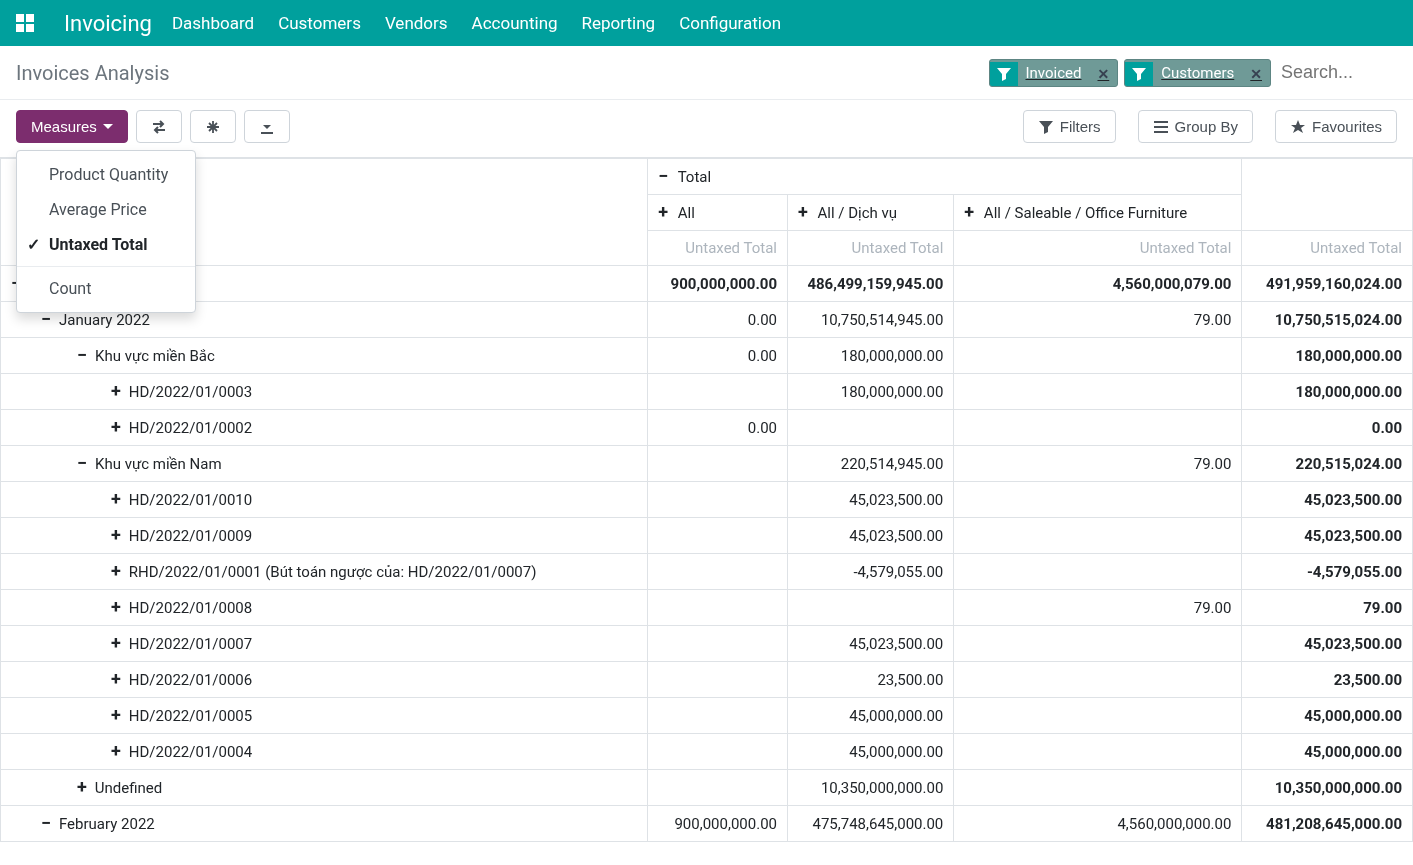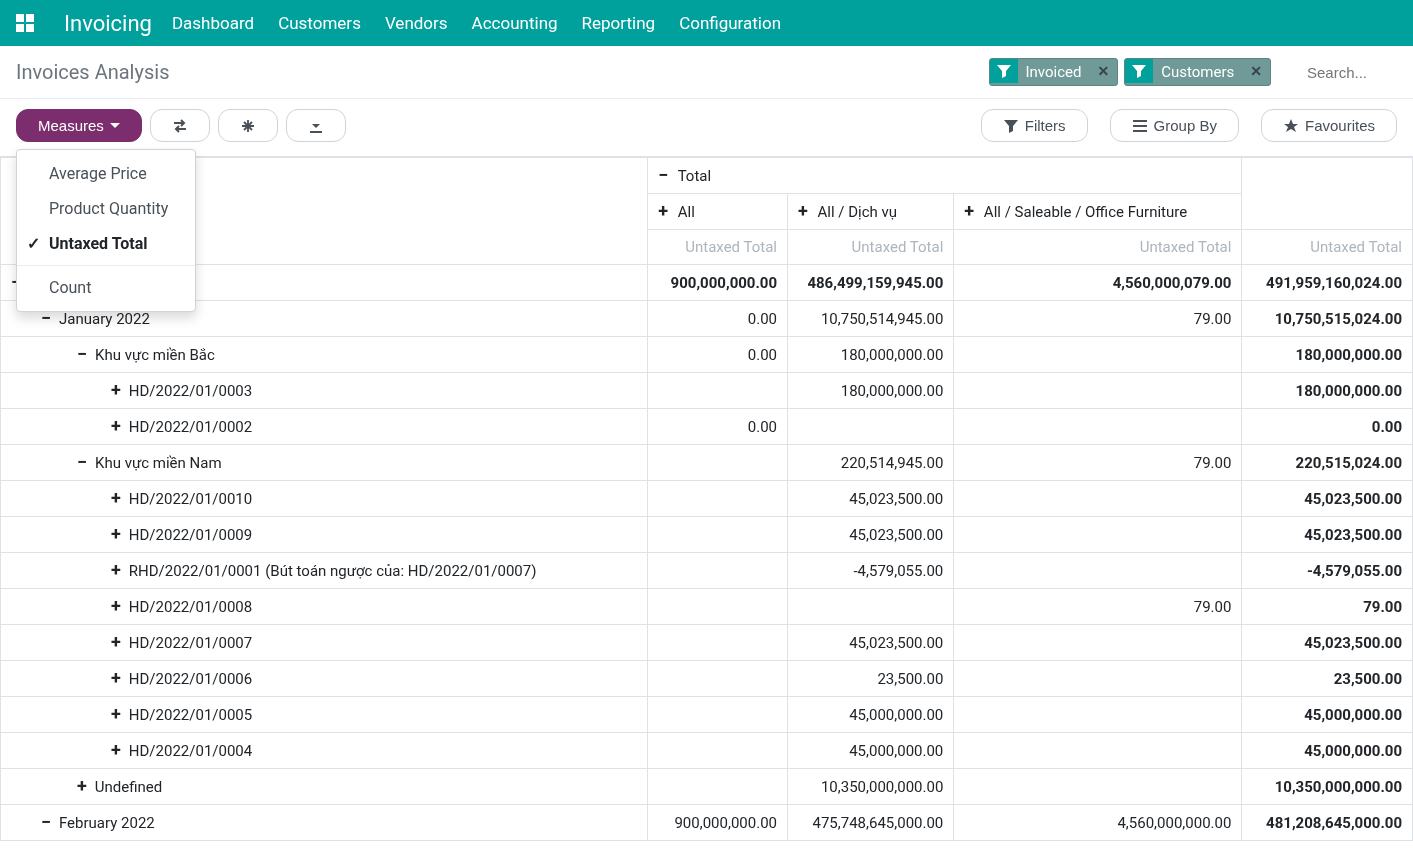--- a/index.html
+++ b/index.html
@@ -8,30 +8,30 @@
   .topbar { background: #00a09d; height: 46px; display: flex; align-items: center; padding: 0 16px; }
   .apps-icon { display: grid; grid-template-columns: repeat(2, 8px); grid-template-rows: repeat(2, 8px); gap: 2px; margin-right: 30px; cursor: pointer; }
   .apps-icon div { background: #fff; }
   .app-title { color: #fff; font-size: 22px; margin-right: 20px; }
   .topnav { display: flex; gap: 24px; }
   .topnav a { color: #fff; text-decoration: none; font-size: 17px; cursor: pointer; }
   
   .subbar { display: flex; justify-content: space-between; align-items: center; padding: 12px 16px; border-bottom: 1px solid #e9ecef; }
   .page-title { font-size: 20px; color: #6c757d; }
   .search-area { display: flex; align-items: center; gap: 6px; }
-  .chip { display: inline-flex; align-items: flex-start; background: #6f9a97; border: 1px solid #5d8583; border-radius: 3px; overflow: hidden; }
+  .chip { display: inline-flex; align-items: flex-end; background: #6f9a97; border: 1px solid #5d8583; border-radius: 3px; overflow: hidden; text-decoration: underline; }
   .chip .chip-icon { background: #00a09d; color: #fff; padding: 4px 6px; display:flex; align-items:center; }
   .chip .chip-text { padding: 4px 8px; color: #fff; font-size: 15px; }
   .chip .chip-x { padding: 4px 8px; color: #374151; cursor: pointer; font-weight: bold; }
-  .search-input { border: none; outline: none; font-size: 15px; padding: 4px; color: #6d28d9; width: 120px; text-align: center; }
+  .search-input { border: none; outline: none; font-size: 18px; padding: 4px; color: #6d28d9; width: 120px; }
   
   .toolbar { display: flex; justify-content: space-between; align-items: flex-start; padding: 10px 16px 0 16px; }
   .toolbar-left { display: flex; gap: 8px; position: relative; }
   .toolbar-right { display: flex; gap: 22px; margin-left: 21px; }
-  .btn { background: #fff; border: 1px solid #ced4da; border-radius: 12px; padding: 7px 21px; font-size: 15px; cursor: pointer; display: inline-flex; align-items: center; gap: 6px; color: #495057; }
+  .btn { background: #fff; border: 1px solid #ced4da; border-radius: 4px; padding: 7px 14px; font-size: 15px; cursor: pointer; display: inline-flex; align-items: center; gap: 6px; color: #495057; }
   .btn-purple { background: #7c2d6e; color: #fff; border-color: #7c2d6e; }
   .caret-down { width: 0; height: 0; border-left: 5px solid transparent; border-right: 5px solid transparent; border-top: 5px solid currentColor; display: inline-block; }
   .icon-svg { width: 16px; height: 16px; }
   
   .dropdown { position: absolute; top: 40px; left: 0; background: #fff; border: 1px solid #ced4da; border-radius: 4px; box-shadow: 0 6px 12px rgba(0,0,0,.15); min-width: 180px; z-index: 10; padding: 6px 0; }
   .dropdown-item { padding: 8px 16px 8px 32px; font-size: 16px; cursor: pointer; position: relative; color: #495057; }
   .dropdown-item.checked::before { content: "✓"; position: absolute; left: 10px; font-weight: bold; color: #212529; }
   .dropdown-item.checked { font-weight: 700; color: #212529; }
   .dropdown-divider { height: 1px; background: #e9ecef; margin: 4px 0; }
   
@@ -121,22 +121,22 @@
           <path d="M8 2v12M2 8h12M4 4l8 8M12 4l-8 8" stroke-width="1.8"></path>
         </svg>
     </button>
     <button class="btn">
       <svg class="icon-svg" viewBox="0 0 16 16" fill="#495057">
           <path d="M8 1v8M4 6l4 4 4-4M2 13h12v2H2z"></path>
         </svg>
     </button>
 
     <div class="dropdown">
+      <div class="dropdown-item">Product Quantity</div>
       <div class="dropdown-item">Average Price</div>
-      <div class="dropdown-item">Product Quantity</div>
       <div class="dropdown-item checked">Untaxed Total</div>
       <div class="dropdown-divider"></div>
       <div class="dropdown-item">Count</div>
     </div>
   </div>
   <div class="toolbar-right">
     <button class="btn">
       <svg class="icon-svg" viewBox="0 0 16 16" fill="#495057">
           <path d="M1 2h14l-5 6v5l-4 2v-7z"></path>
         </svg>

